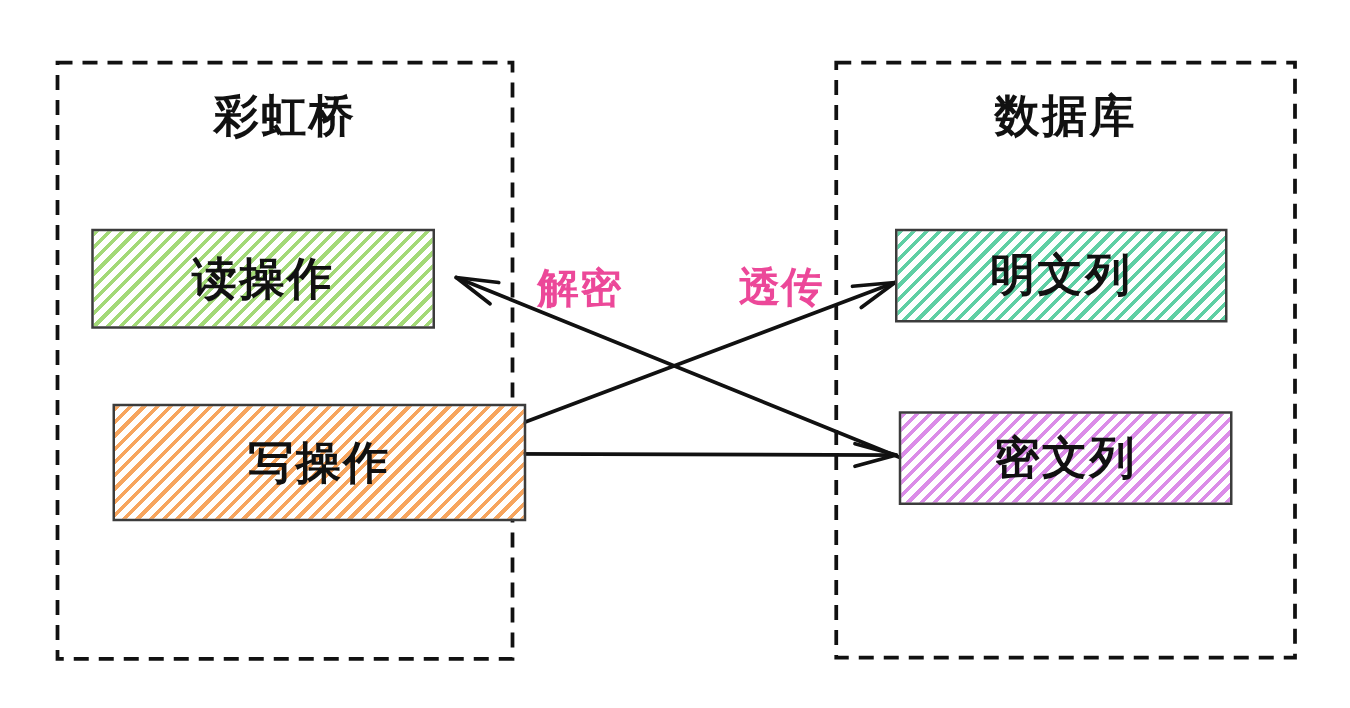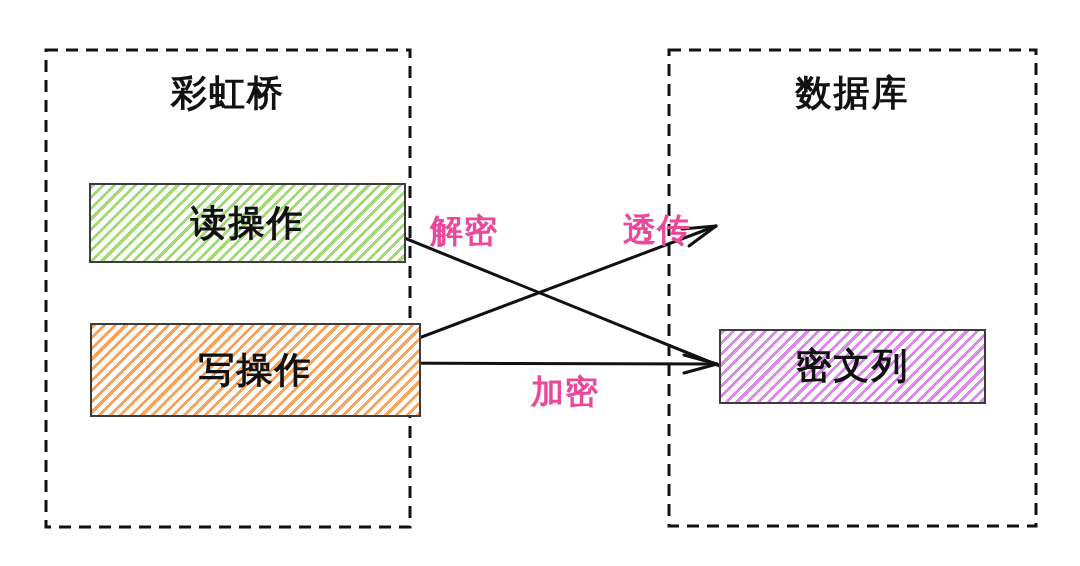--- a/index.html
+++ b/index.html
@@ -54,30 +54,32 @@
 
     <g>
       <line class="edge-line" x1="366" y1="363" x2="717" y2="364"></line>
       <polyline class="edge-head" points="684,355 717,364 684,373"></polyline>
     </g>
   </svg>
 
   <div class="group-title" style="left:46px;top:74px;width:364px;">彩虹桥</div>
   <div class="group-title" style="left:669px;top:74px;width:367px;">数据库</div>
 
-  <div class="node hatch-green" style="left:89px;top:183px;width:317px;height:80px;">
+  <div class="node hatch-green" style="left:73px;top:183px;width:275px;height:80px;">
     <span class="node-label">读操作</span>
   </div>
 
   <div class="node hatch-orange" style="left:90px;top:323px;width:331px;height:94px;">
     <span class="node-label">写操作</span>
   </div>
 
+  <div class="node hatch-teal" style="left:716px;top:183px;width:266px;height:75px;">
+    <span class="node-label">明文列</span>
+  </div>
 
   <div class="node hatch-purple" style="left:719px;top:329px;width:267px;height:75px;">
     <span class="node-label">密文列</span>
   </div>
 
   <div class="edge-label" style="left:464px;top:231px;">解密</div>
-  <div class="edge-label" style="left:625px;top:230px;margin-left:32px;">透传</div>
-  <div class="edge-label" style="left:565px;top:392px;">加密</div>
+  <div class="edge-label" style="left:625px;top:230px;">透传</div>
 
 </div>
 
 </body></html>

